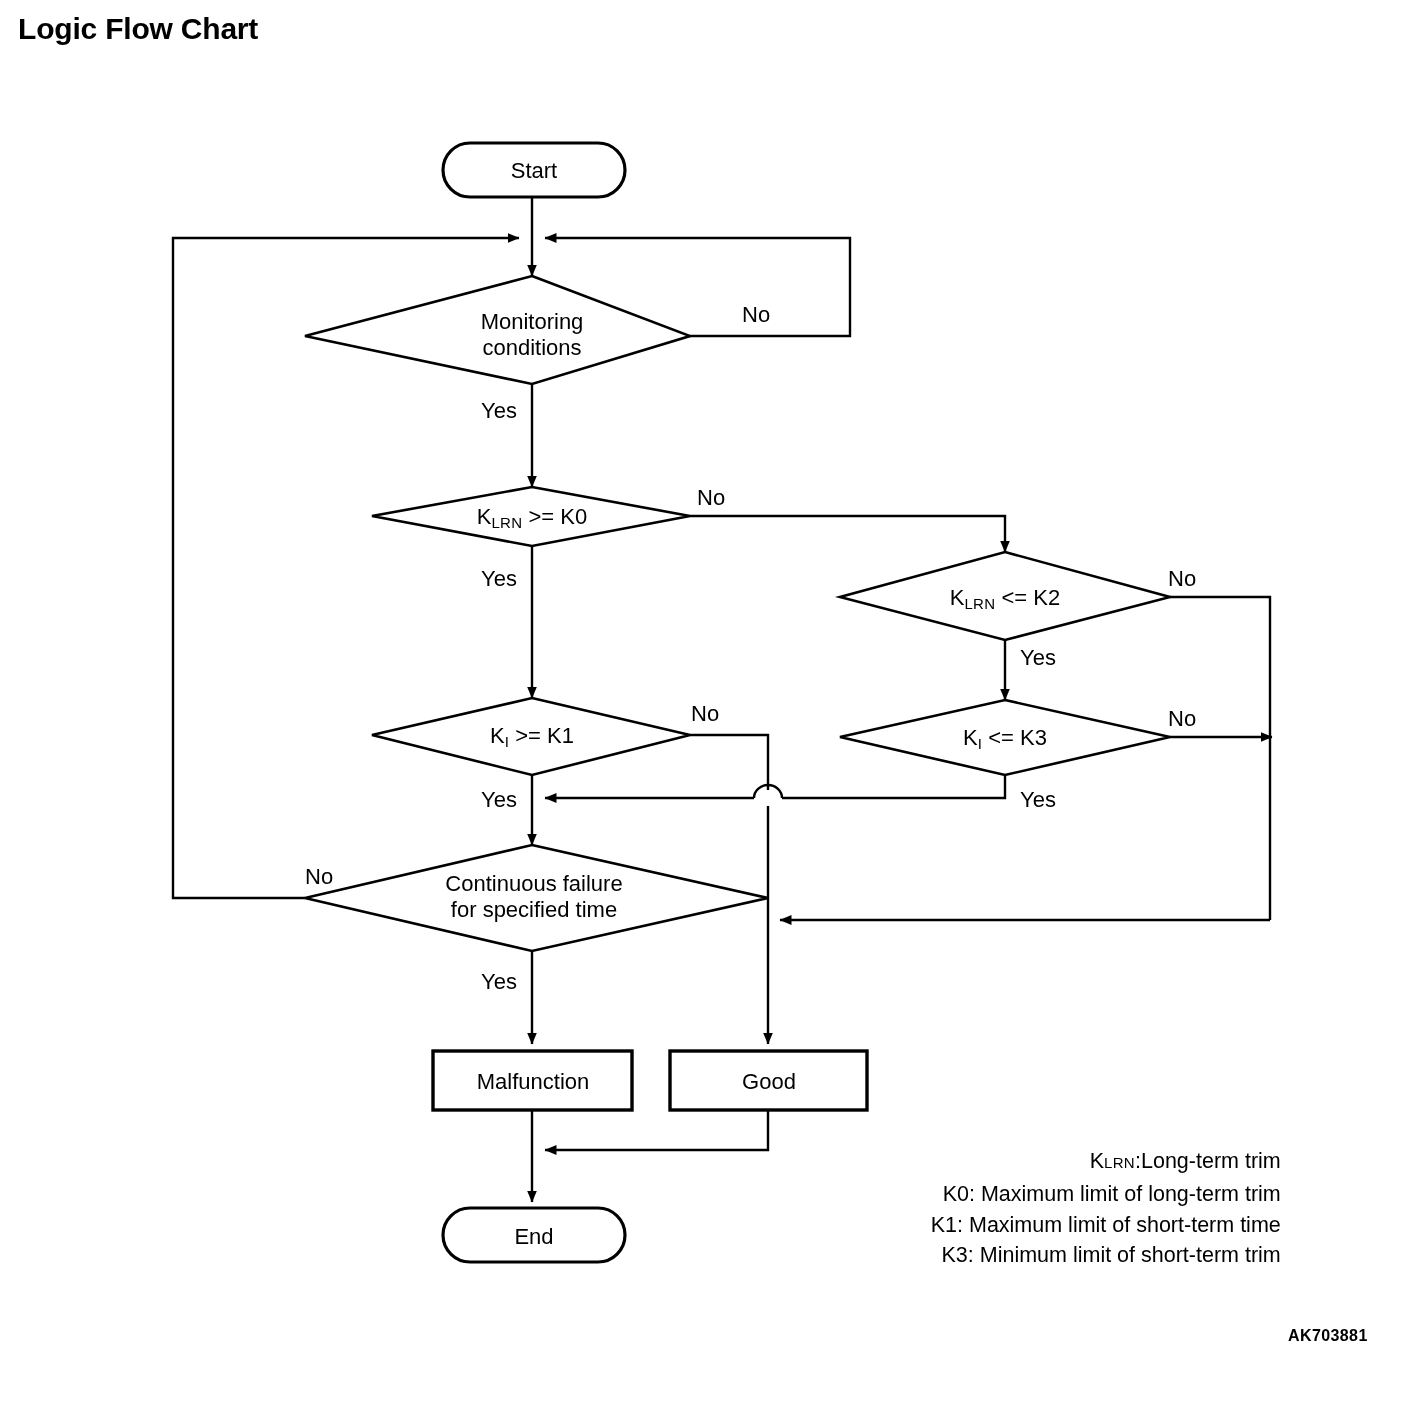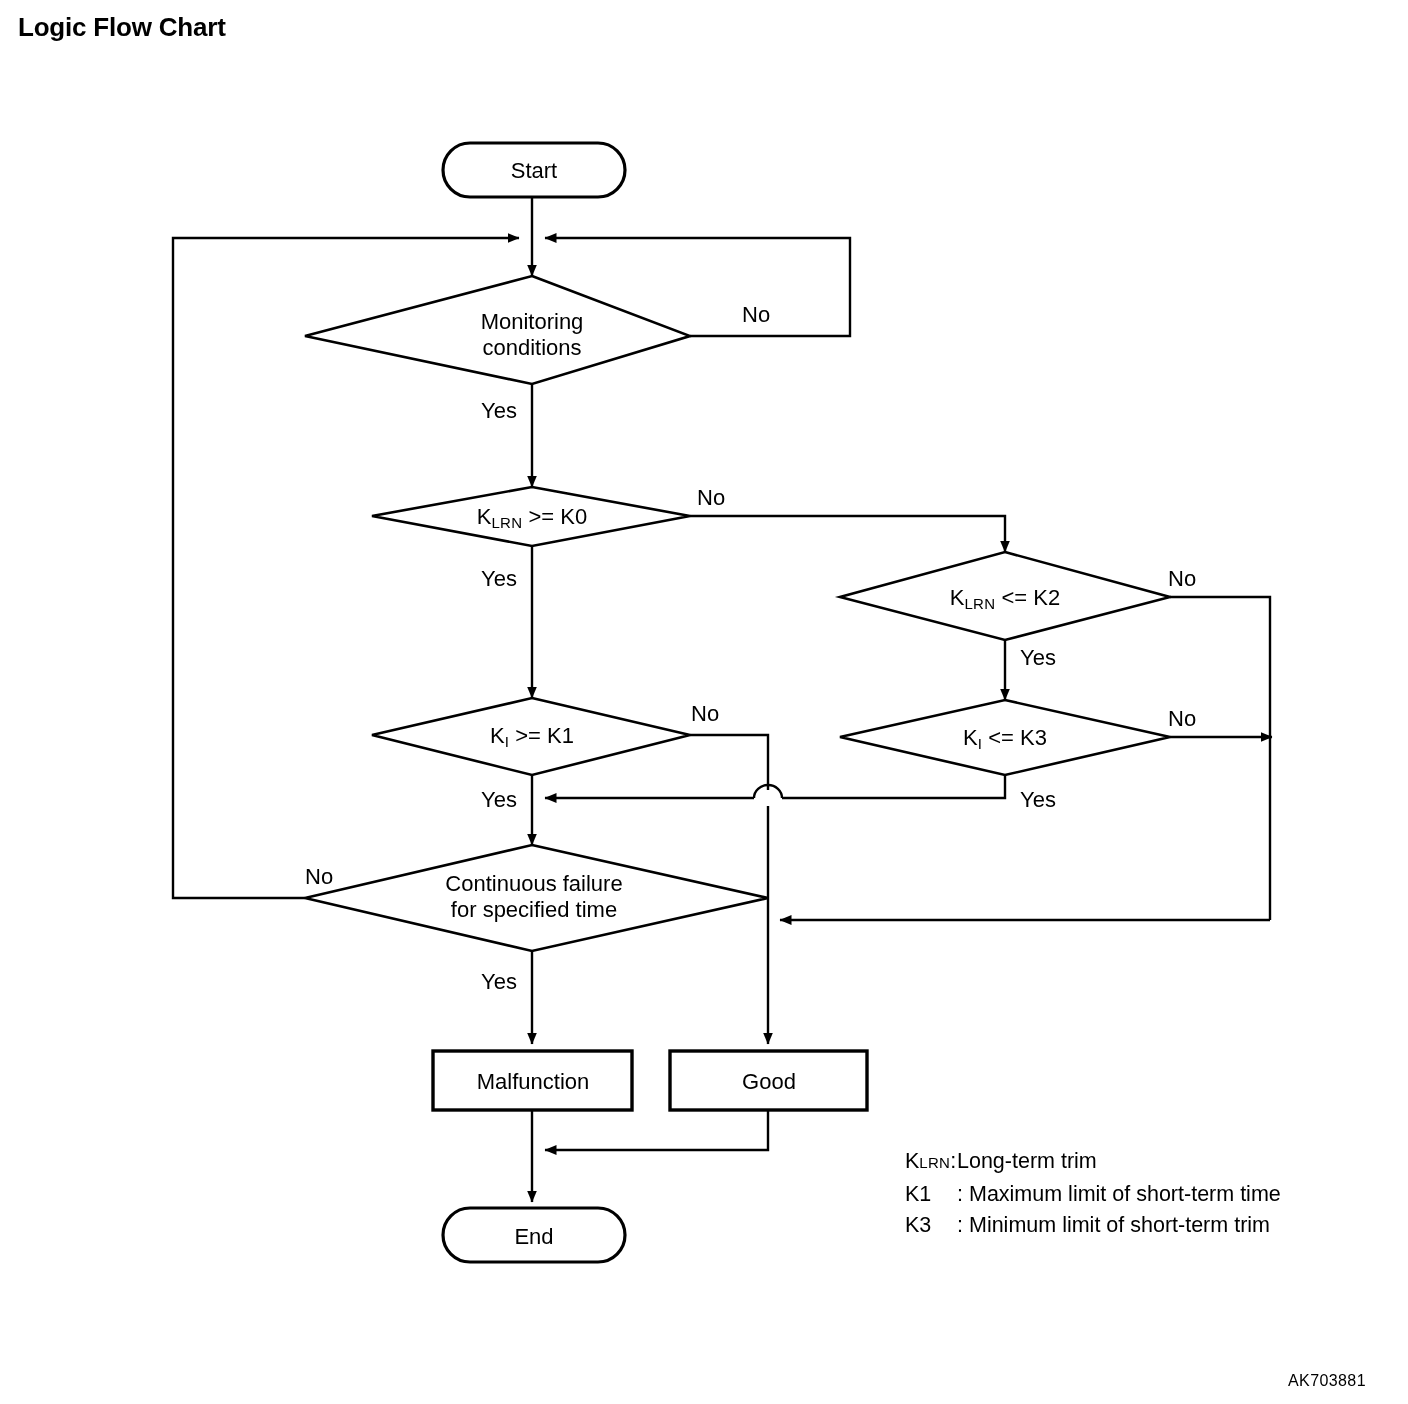--- a/index.html
+++ b/index.html
@@ -1,25 +1,25 @@
 <!DOCTYPE html>
 <html><head>
 <meta charset="utf-8">
 <style>
   html,body{margin:0;padding:0;background:#ffffff;}
   body{width:1408px;height:1404px;position:relative;
        font-family:"Liberation Sans", sans-serif;color:#000;}
-  #title{position:absolute;left:18px;top:12px;font-size:26px;font-weight:bold;
+  #title{position:absolute;left:18px;top:12px;font-size:30px;font-weight:bold;
          letter-spacing:-0.2px;}
   #chart{position:absolute;left:0;top:0;width:1408px;height:1404px;}
   #legend{position:absolute;left:905px;top:1146px;font-size:21.5px;line-height:30.8px;}
-  .lrow{white-space:pre;}
+  .lrow{white-space:pre;text-align:right;}
   .lsym{display:inline-block;width:52px;}
   .sub{font-size:15px;vertical-align:baseline;letter-spacing:0.3px;}
-  #code{position:absolute;left:1288px;top:1372px;font-size:16px;font-weight:normal;
+  #code{position:absolute;left:1288px;top:1327px;font-size:16px;font-weight:bold;
         letter-spacing:0.4px;}
   svg text{font-family:"Liberation Sans", sans-serif;fill:#000;}
   .nodetext{font-size:22px;}
   .branch{font-size:22px;}
   .shape{fill:#ffffff;stroke:#000000;}
 </style>
 </head>
 <body>
 
 <div id="title">Logic Flow Chart</div>
@@ -131,17 +131,18 @@
     <text class="branch" x="1168" y="726">No</text>
     <text class="branch" x="1020" y="807">Yes</text>
 
     <text class="branch" x="305" y="884">No</text>
     <text class="branch" x="481" y="989">Yes</text>
   </g>
 </svg>
 
 <div id="legend">
   <div class="lrow"><span class="lsym"><span>K</span><span class="sub">LRN</span><span>:</span></span><span>Long-term trim</span></div>
+  <div class="lrow"><span class="lsym">K0</span><span>:</span> <span>Maximum limit of long-term trim</span></div>
   <div class="lrow"><span class="lsym">K1</span><span>:</span> <span>Maximum limit of short-term time</span></div>
   <div class="lrow"><span class="lsym">K3</span><span>:</span> <span>Minimum limit of short-term trim</span></div>
 </div>
 
 <div id="code">AK703881</div>
 
 </body></html>

